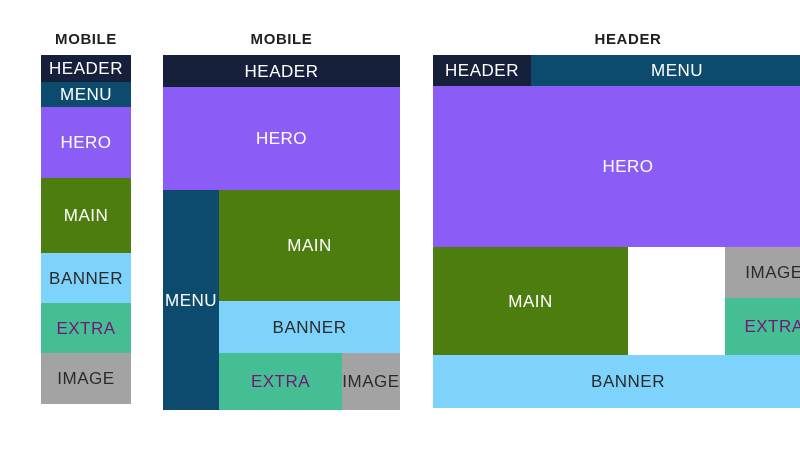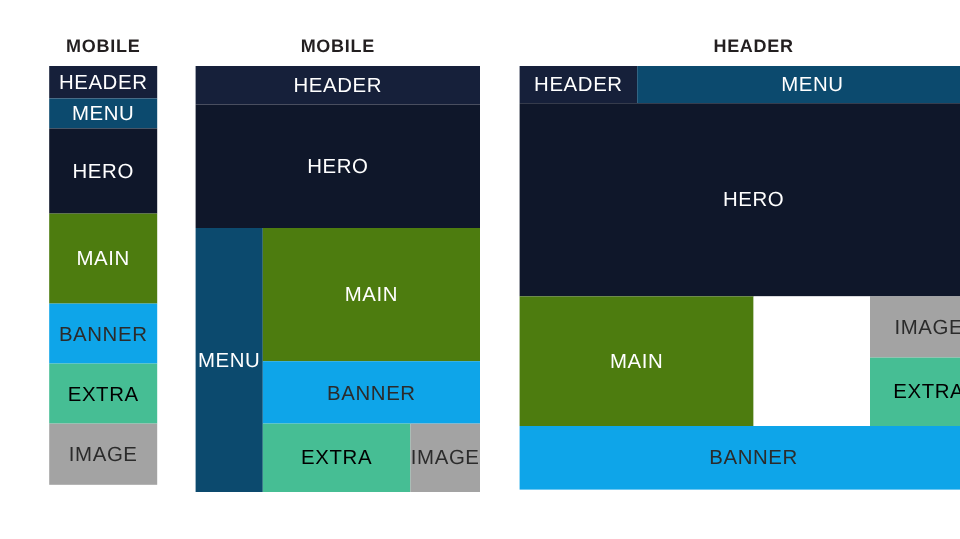--- a/index.html
+++ b/index.html
@@ -45,24 +45,24 @@
     font-size: 17px;
     letter-spacing: 0.5px;
     line-height: 1;
     text-align: center;
   }
   .blk .lbl { display: block; }
 
   
   .c-header  { background: #16203A; color: #ffffff; }
   .c-menu    { background: #0c4a6e; color: #ffffff; }
-  .c-hero    { background: #0f172a; color: #ffffff; }
+  .c-hero    { background: #8b5cf6; color: #ffffff; }
   .c-main    { background: #4d7c0f; color: #ffffff; }
-  .c-banner  { background: #0ea5e9; color: #2b2b2b; }
-  .c-extra   { background: #46BE94; color: #000000; }
+  .c-banner  { background: #7dd3fc; color: #2b2b2b; }
+  .c-extra   { background: #46BE94; color: #701a75; }
   .c-image   { background: #a3a3a3; color: #2b2b2b; }
   .c-empty   { background: #ffffff; }
 
   
   #mobile-title { left: 13px;  top: 30px;  width: 90px; }
   #tablet-title { left: 135px; top: 30px;  width: 237px; }
   #desktop-title{ left: 405px; top: 30px;  width: 390px; }
 </style>
 </head>
 <body>

